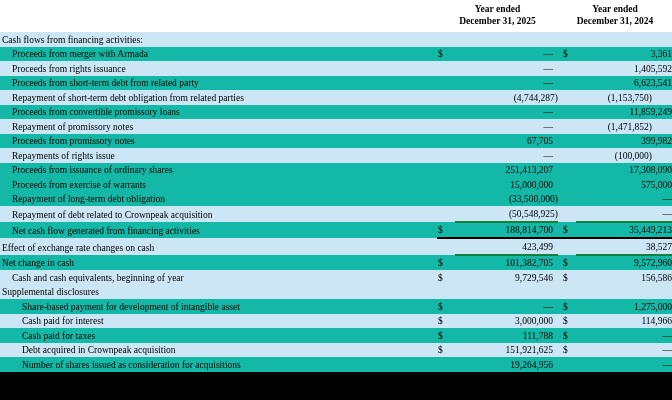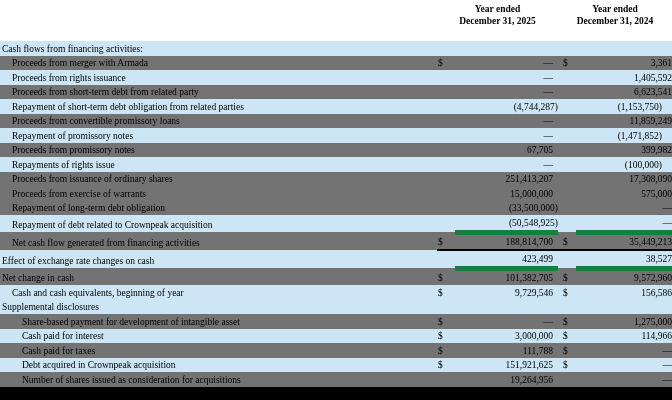--- a/index.html
+++ b/index.html
@@ -30,43 +30,43 @@
     height:13.5px;
     line-height:11px;
     vertical-align:bottom;
     white-space:nowrap;
     overflow:hidden;
     padding-bottom:1px;
   }
   tr.header-row td {
     height:27px;
     vertical-align:bottom;
-    padding-bottom:14px;
+    padding-bottom:5px;
     background:#fff;
   }
   .colhead { text-align:center; font-weight:bold; line-height:12px; }
 
   tr.blue  { background:#cce6f5; }
-  tr.white { background:#737373; }
+  tr.white { background:#14b8a6; }
   tr.bold td { font-weight:normal; }
 
   td.label.ind0 { padding-left:2px; }
   td.label.ind1 { padding-left:12px; }
   td.label.ind2 { padding-left:22px; }
 
   td.cur  { text-align:left; padding-left:1px; }
   td.cur2 { padding-left:5px; }
 
   td.val  { text-align:right; }
   td.val1 { padding-right:5px; }
   td.val2 { }
   td.val1.neg { padding-right:0; }
-  td.val2.neg { padding-right:10px; }
-
-  tr.rule-thin  td.val { border-bottom:5px solid #15803d; }
+  td.val2.neg { padding-right:20px; }
+
+  tr.rule-thin  td.val { border-bottom:2px solid #15803d; }
   tr.rule-thick td.val,
   tr.rule-thick td.cur { border-bottom:2px solid #000; }
 </style>
 </head>
 <body>
 
 <div class="page">
   <table class="cashflow">
     <colgroup>
       <col class="c-label">

